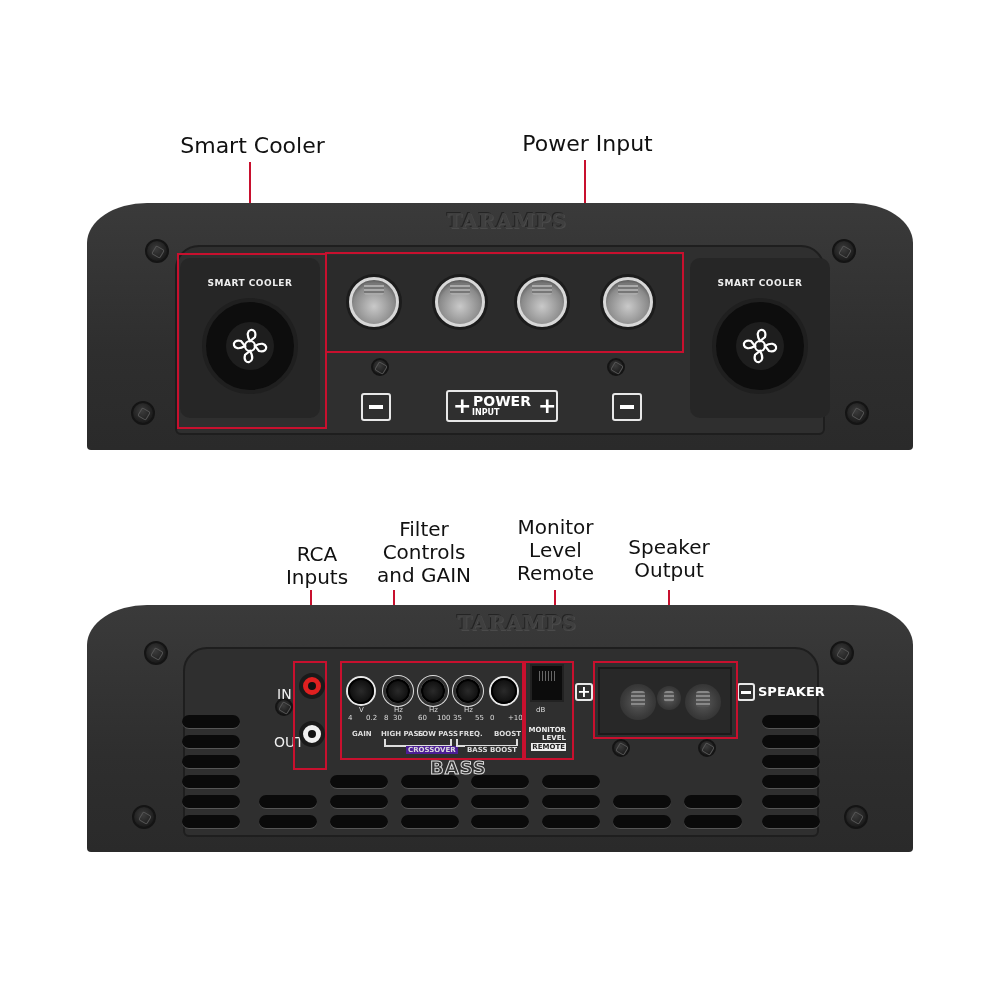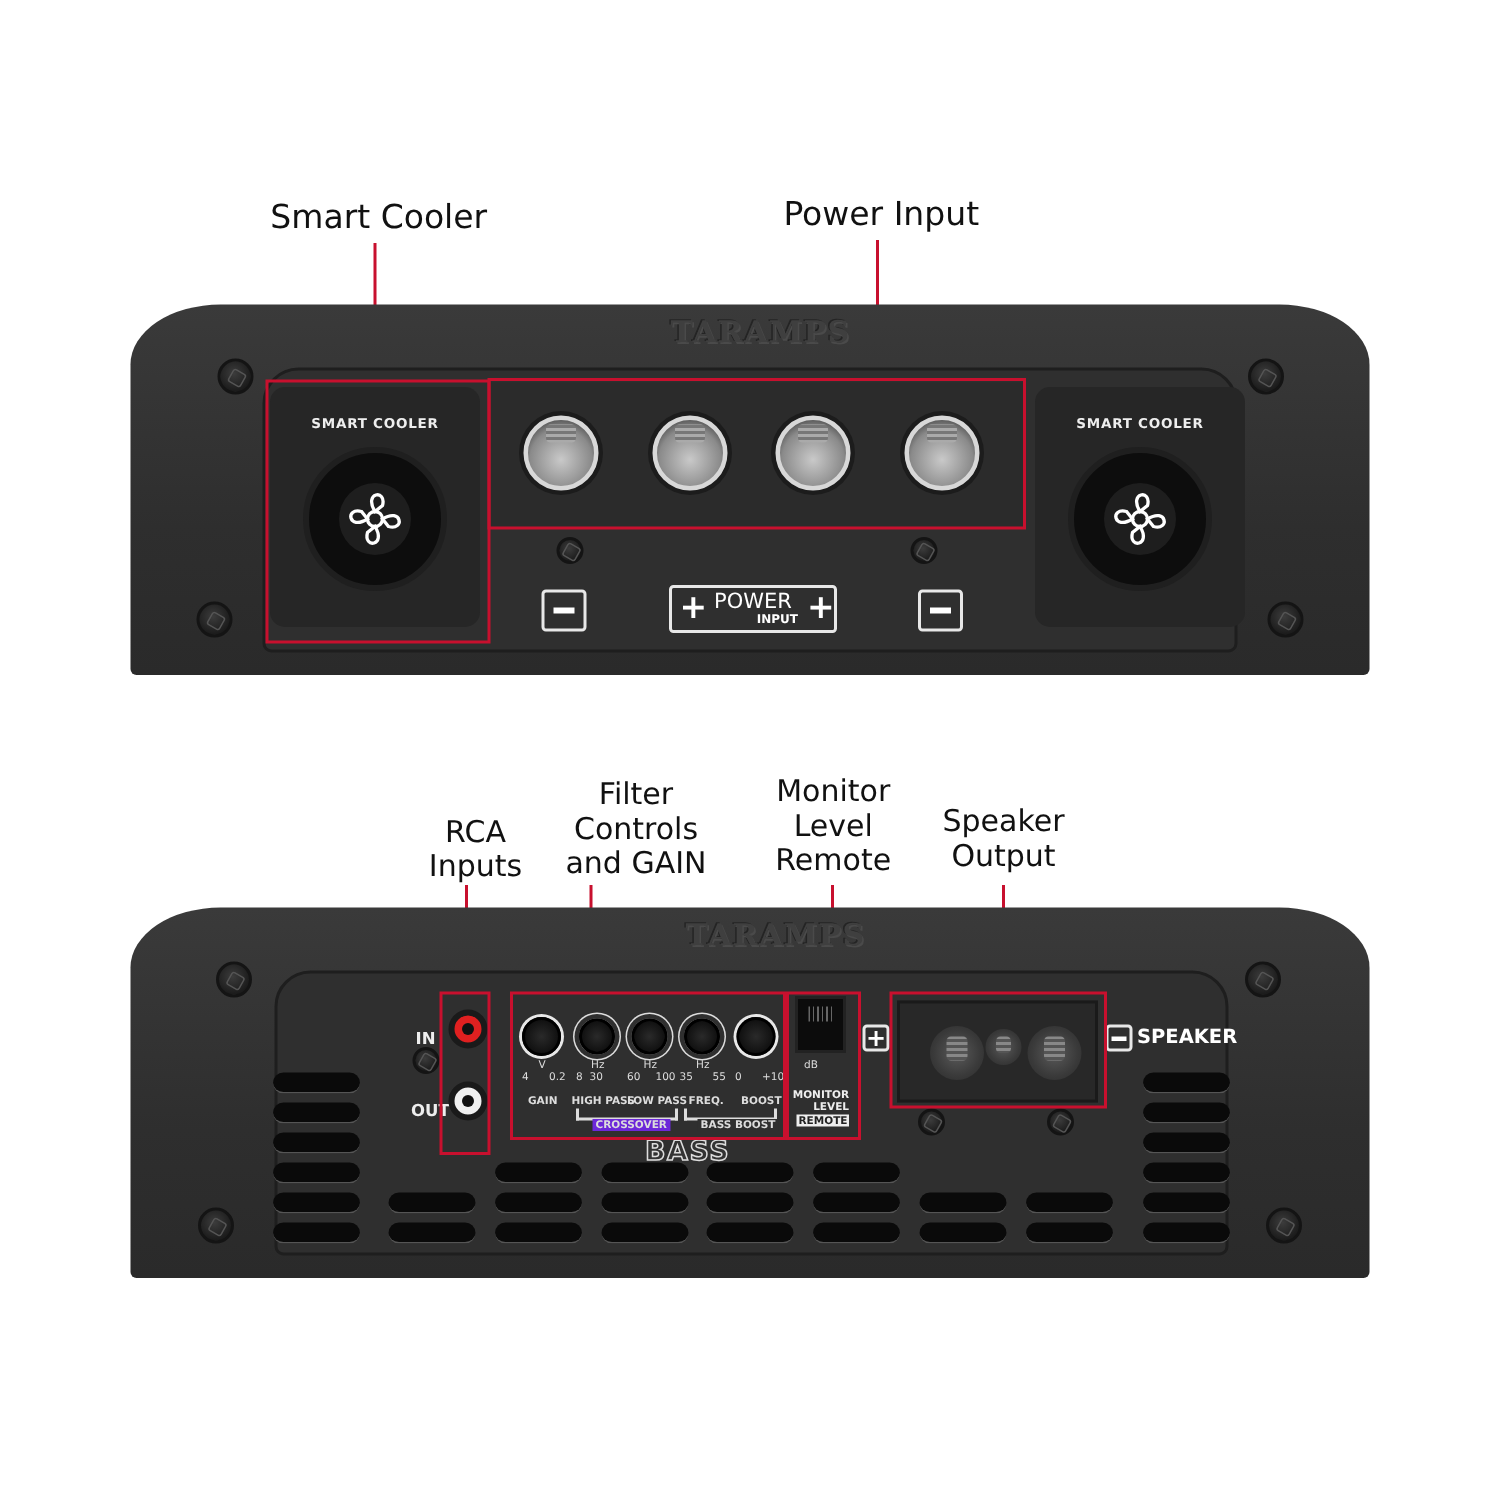--- a/index.html
+++ b/index.html
@@ -30,28 +30,28 @@
   .fan-hub svg { position: absolute; left: 2px; top: 2px; }
 
   .terminal { position: absolute; width: 50px; height: 50px; border-radius: 50%; background: radial-gradient(circle at 50% 60%, #c9c9c9, #8a8a8a 60%, #555 80%); border: 3px solid #d8d8d8; box-shadow: 0 0 0 3px #1c1c1c; }
   .terminal::before { content: ""; position: absolute; left: 12px; top: 3px; width: 20px; height: 12px; background: repeating-linear-gradient(#777 0 2px, #aaa 2px 4px); border-radius: 3px; }
 
   .sign-box { position: absolute; border: 2px solid #e8e8e8; border-radius: 3px; color: #fff; font-weight: bold; display: flex; align-items: center; justify-content: center; }
   .minus-bar { width: 14px; height: 4px; background: #fff; }
 
   .power-box { position: absolute; left: 446px; top: 390px; width: 112px; height: 32px; border: 2px solid #e8e8e8; border-radius: 3px; color: #fff; }
   .power-box .plus { position: absolute; top: 2px; font-size: 22px; font-weight: bold; line-height: 24px; }
-  .power-box .pw { position: absolute; left: 24px; top: 1px; width: 60px; text-align: center; font-size: 14px; font-weight: normal; line-height: 16px; }
-  .power-box .in { position: absolute; left: 24px; top: 16px; width: 60px; text-align: right; font-size: 8px; font-weight: bold; line-height: 10px; }
+  .power-box .pw { position: absolute; left: 24px; top: 1px; width: 60px; text-align: center; font-size: 14px; font-weight: bold; line-height: 16px; }
+  .power-box .in { position: absolute; left: 24px; top: 16px; width: 60px; text-align: left; font-size: 8px; font-weight: bold; line-height: 10px; }
 
   .vent { position: absolute; height: 14px; border-radius: 7px; background: #0a0a0a; border-bottom: 1px solid #555; }
 
   .rca { position: absolute; width: 26px; height: 26px; border-radius: 50%; border: 4px solid #1a1a1a; }
   .rca::after { content: ""; position: absolute; left: 5px; top: 5px; width: 8px; height: 8px; border-radius: 50%; background: #111; }
-  .sm-label { position: absolute; color: #eee; font-size: 11px; font-weight: bold; font-family: "DejaVu Sans", sans-serif; }
+  .sm-label { position: absolute; color: #eee; font-size: 14px; font-weight: normal; font-family: "DejaVu Sans", sans-serif; }
 
   .knob { position: absolute; width: 26px; height: 26px; border-radius: 50%; background: radial-gradient(circle, #2a2a2a, #111 70%); border: 2px solid #000; }
   .knob.ring { box-shadow: 0 0 0 2px #e8e8e8; }
   .knob.dial { box-shadow: 0 0 0 3px #2f2f2f, 0 0 0 4px #ddd; }
   .tick { position: absolute; font-size: 7px; color: #ddd; font-family: "DejaVu Sans", sans-serif; }
   .ctl-label { position: absolute; font-size: 7px; color: #ddd; font-weight: bold; font-family: "DejaVu Sans", sans-serif; }
   .bracket { position: absolute; height: 8px; border: 2px solid #ddd; border-top: none; }
   .bass { position: absolute; left: 430px; top: 757px; font-size: 18px; font-weight: bold; color: #333; -webkit-text-stroke: 1px #ddd; letter-spacing: 1px; font-family: "DejaVu Sans", sans-serif; }
 
   .rj { position: absolute; left: 530px; top: 664px; width: 34px; height: 38px; background: #0c0c0c; border: 2px solid #222; }
@@ -242,21 +242,21 @@
 <div class="tick" style="left:490px; top:714px;">0</div>
 <div class="tick" style="left:508px; top:714px;text-align:right;">+10</div>
 
 <div class="ctl-label" style="left:352px; top:730px;">GAIN</div>
 <div class="ctl-label" style="left:381px; top:730px;">HIGH PASS</div>
 <div class="ctl-label" style="left:418px; top:730px;">LOW PASS</div>
 <div class="ctl-label" style="left:459px; top:730px;">FREQ.</div>
 <div class="ctl-label" style="left:494px; top:730px;">BOOST</div>
 
 <div class="bracket" style="left:384px; top:739px; width:68px;"></div>
-<div class="ctl-label" style="left:395px; top:746px; background:#6d28d9; padding:0 2px;">CROSSOVER</div>
+<div class="ctl-label" style="left:406px; top:746px; background:#4c1d95; padding:0 2px;">CROSSOVER</div>
 <div class="bracket" style="left:456px; top:739px; width:62px;"></div>
 <div class="ctl-label" style="left:465px; top:746px; background:#2f2f2f; padding:0 2px;">BASS BOOST</div>
 <div class="bass">BASS</div>
 
 <div class="rj"></div>
 <div class="monitor">
   <div>MONITOR</div>
   <div>LEVEL</div>
   <span class="remote">REMOTE</span>
 </div>

